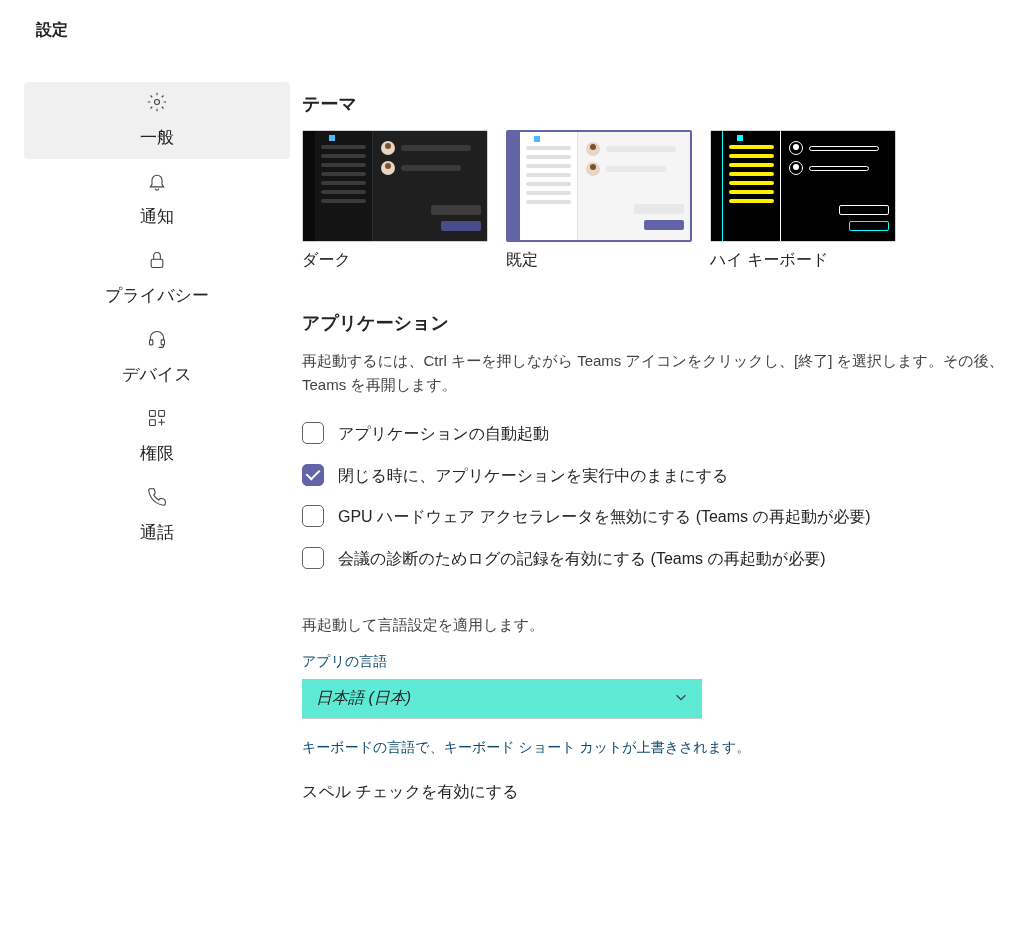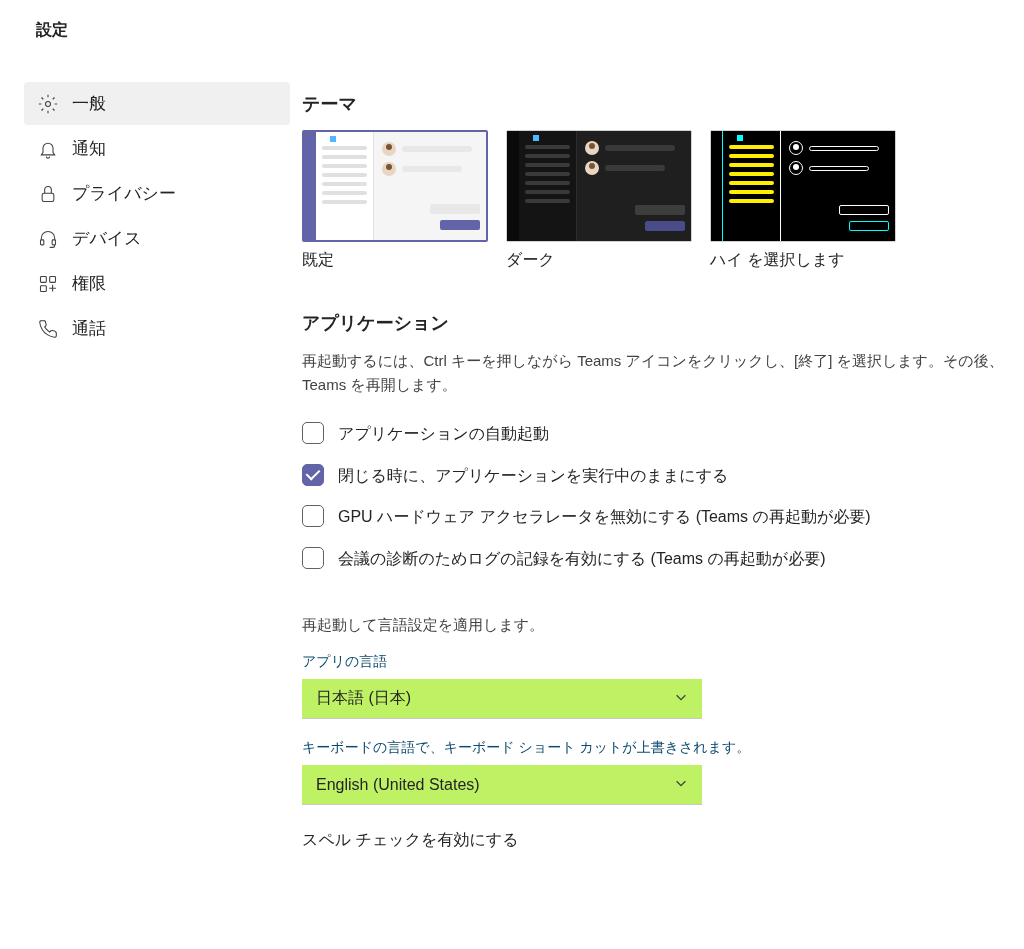--- a/index.html
+++ b/index.html
@@ -37,20 +37,21 @@
   .nav-item {
     display: flex;
     align-items: center;
     gap: 14px;
     padding: 10px 14px;
     border-radius: 4px;
     cursor: pointer;
     font-size: 17px;
     color: #242424;
     margin-bottom: 2px;
+    flex-direction: column;
   }
   .nav-item.active { background: #f0f0f0; }
   .nav-icon {
     width: 20px; height: 20px;
     display: flex; align-items: center; justify-content: center;
     flex-shrink: 0;
   }
   .nav-icon svg { width: 20px; height: 20px; stroke: #424242; stroke-width: 1.3; fill: none; }
   .main {
     flex: 1;
@@ -135,28 +136,29 @@
   .highlight-box {
     border: 2.5px solid #e03a00;
     padding: 4px 2px;
     margin: 2px -4px;
   }
   .section { margin-bottom: 34px; }
   .sub-label { font-size: 14px; color: #0c4a6e; margin-bottom: 8px; margin-top: 14px; }
   .select {
     width: 400px;
     height: 40px;
-    background: #bef264;
+    background: #5eead4;
     border: none;
     border-bottom: 1px solid #c8c8c8;
     display: flex;
     align-items: center;
     padding: 0 14px;
     cursor: pointer;
     font-size: 16px;
+    font-style: italic;
   }
   .select .chev { margin-left: auto; }
   .chev svg { width:14px; height:14px; stroke:#424242; stroke-width:1.5; fill:none; }
 </style>
 </head>
 <body>
 
 <div class="header">
   <div class="title">設定</div>
   <div class="close-btn">
@@ -227,20 +229,48 @@
       </span>
       <span>通話</span>
     </div>
   </div>
 
   <div class="main">
 
     <div class="section">
       <div class="section-title">テーマ</div>
       <div class="themes">
+        <div class="theme-card">
+          <div class="theme-preview tp-dark">
+            <div class="sbar"></div>
+            <div class="list">
+              <div class="list-dot"></div>
+              <div class="list-line" style="margin-top:14px"></div>
+                <div class="list-line"></div>
+                <div class="list-line"></div>
+                <div class="list-line"></div>
+                <div class="list-line"></div>
+                <div class="list-line"></div>
+                <div class="list-line"></div>
+            </div>
+            <div class="chat">
+              <div class="msg-row" style="margin-top:10px">
+                  <div class="avatar-dot"></div>
+                  <div class="msg-line" style="width:70px"></div>
+                </div>
+              <div class="msg-row">
+                  <div class="avatar-dot"></div>
+                  <div class="msg-line" style="width:60px"></div>
+                </div>
+              <div class="bubble" style="bottom:26px; width:50px"></div>
+              <div class="bubble self" style="bottom:10px; width:40px"></div>
+            </div>
+          </div>
+          <div class="theme-label">ダーク</div>
+        </div>
         <div class="theme-card selected">
           <div class="theme-preview tp-default">
             <div class="sbar"></div>
             <div class="list">
               <div class="list-dot"></div>
               <div class="list-line" style="margin-top:14px"></div>
                 <div class="list-line"></div>
                 <div class="list-line"></div>
                 <div class="list-line"></div>
                 <div class="list-line"></div>
@@ -254,48 +284,20 @@
                 </div>
               <div class="msg-row">
                   <div class="avatar-dot"></div>
                   <div class="msg-line" style="width:60px"></div>
                 </div>
               <div class="bubble" style="bottom:26px; width:50px"></div>
               <div class="bubble self" style="bottom:10px; width:40px"></div>
             </div>
           </div>
           <div class="theme-label">既定</div>
-        </div>
-        <div class="theme-card">
-          <div class="theme-preview tp-dark">
-            <div class="sbar"></div>
-            <div class="list">
-              <div class="list-dot"></div>
-              <div class="list-line" style="margin-top:14px"></div>
-                <div class="list-line"></div>
-                <div class="list-line"></div>
-                <div class="list-line"></div>
-                <div class="list-line"></div>
-                <div class="list-line"></div>
-                <div class="list-line"></div>
-            </div>
-            <div class="chat">
-              <div class="msg-row" style="margin-top:10px">
-                  <div class="avatar-dot"></div>
-                  <div class="msg-line" style="width:70px"></div>
-                </div>
-              <div class="msg-row">
-                  <div class="avatar-dot"></div>
-                  <div class="msg-line" style="width:60px"></div>
-                </div>
-              <div class="bubble" style="bottom:26px; width:50px"></div>
-              <div class="bubble self" style="bottom:10px; width:40px"></div>
-            </div>
-          </div>
-          <div class="theme-label">ダーク</div>
         </div>
         <div class="theme-card">
           <div class="theme-preview tp-hc">
             <div class="sbar"></div>
             <div class="list">
               <div class="list-dot"></div>
               <div class="list-line" style="margin-top:14px"></div>
                 <div class="list-line"></div>
                 <div class="list-line"></div>
                 <div class="list-line"></div>
@@ -309,21 +311,21 @@
                   <div class="msg-line" style="width:70px"></div>
                 </div>
               <div class="msg-row">
                   <div class="avatar-dot"></div>
                   <div class="msg-line" style="width:60px"></div>
                 </div>
               <div class="bubble" style="bottom:26px; width:50px"></div>
               <div class="bubble self" style="bottom:10px; width:40px"></div>
             </div>
           </div>
-          <div class="theme-label">ハイ を選択します</div>
+          <div class="theme-label">ハイ キーボード</div>
         </div>
       </div>
     </div>
 
     <div class="section">
       <div class="section-title">アプリケーション</div>
       <div class="desc-text">再起動するには、Ctrl キーを押しながら Teams アイコンをクリックし、[終了] を選択します。その後、Teams を再開します。</div>
 
       <div class="checkbox-row">
         <div class="checkbox"></div>
@@ -350,28 +352,20 @@
       <div class="select">
         <span>日本語 (日本)</span>
         <span class="chev">
           <svg viewBox="0 0 16 16">
               <path d="M3 6l5 5 5-5"></path>
             </svg>
         </span>
       </div>
 
       <div class="sub-label" style="margin-top:20px">キーボードの言語で、キーボード ショート カットが上書きされます。</div>
-      <div class="select">
-        <span>English (United States)</span>
-        <span class="chev">
-          <svg viewBox="0 0 16 16">
-              <path d="M3 6l5 5 5-5"></path>
-            </svg>
-        </span>
-      </div>
 
       <div class="checkbox-row" style="margin-top:14px">
 
         <div class="checkbox-label">スペル チェックを有効にする</div>
       </div>
     </div>
   </div>
 </div>
 
 </body></html>

